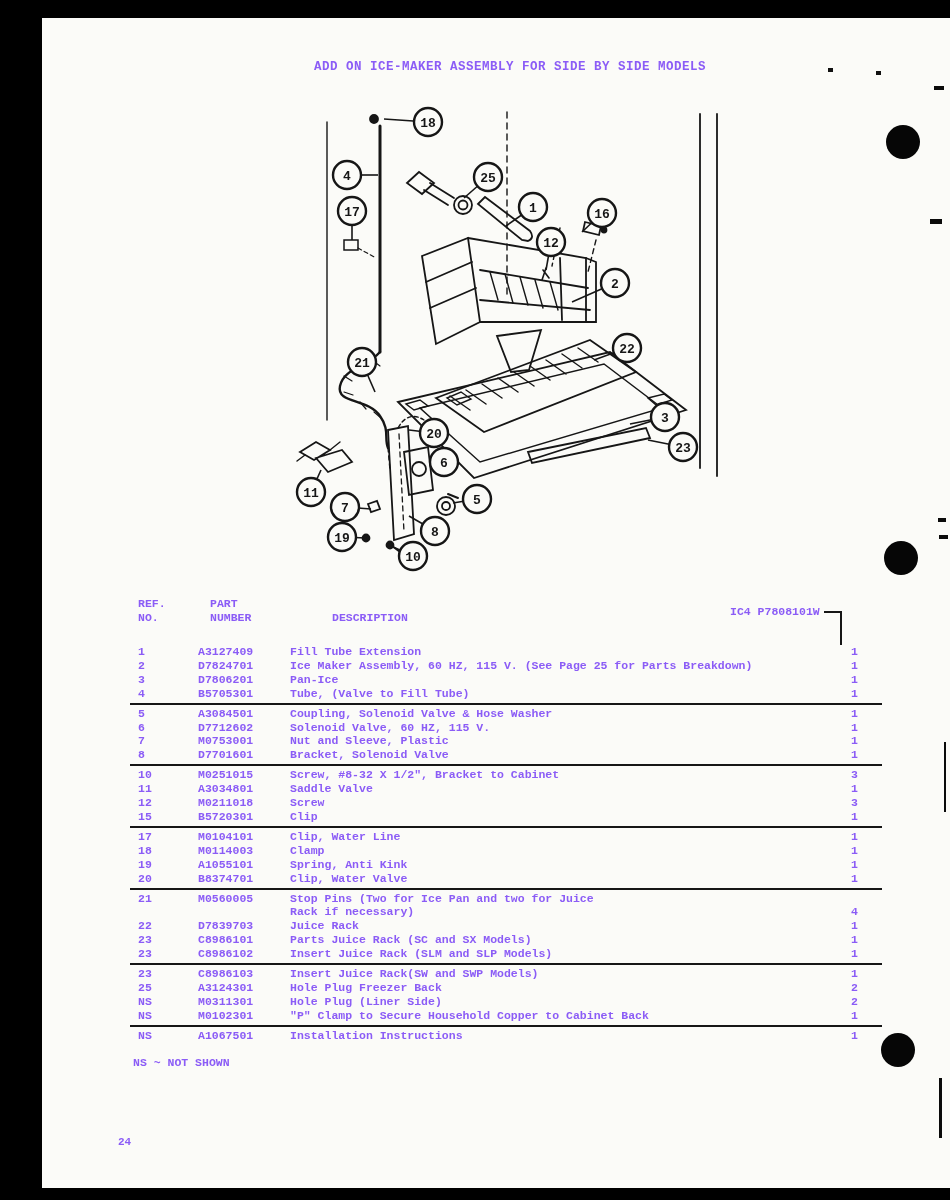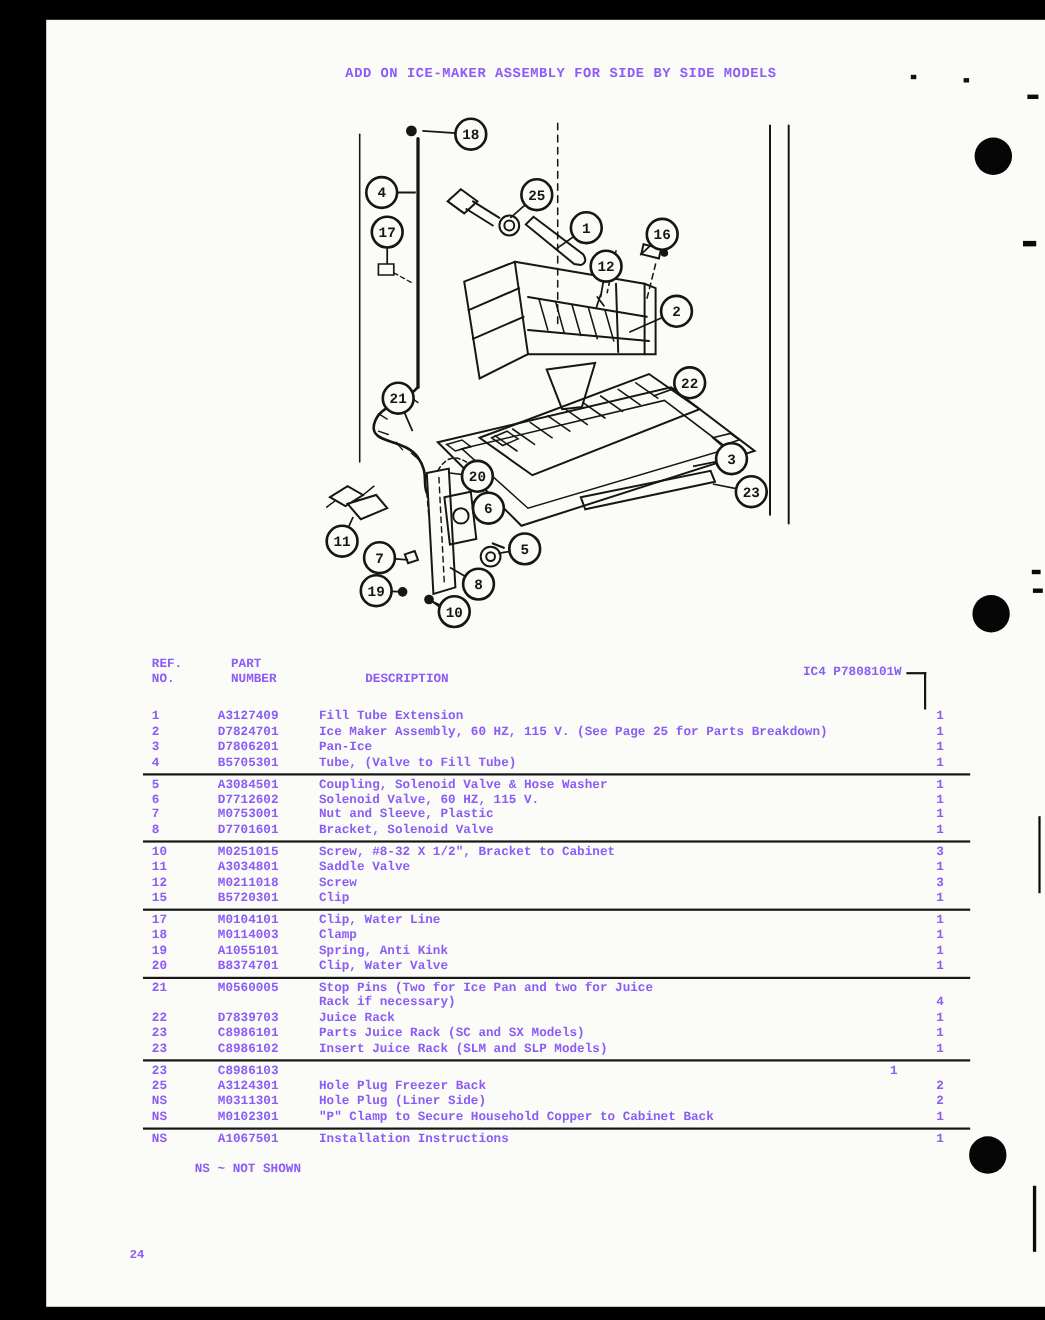--- a/index.html
+++ b/index.html
@@ -19,21 +19,21 @@
   #doc-code{left:600px;top:8px;}
   #qty-bracket{left:694px;top:14px;width:16px;height:32px;border-top:2px solid #161616;border-right:2px solid #161616;}
   
   #parts-table-body{left:130px;top:645px;width:752px;font-size:11.5px;line-height:13.9px;}
   .prow{display:grid;grid-template-columns:68px 92px 1fr 42px;align-items:start;}
   .prow.rule{border-top:2.2px solid #161616;padding-top:2px;margin-top:2px;}
   .c-ref{padding-left:8px;}
   .c-desc{white-space:pre-line;}
   .c-qty{text-align:right;padding-right:24px;}
   .qbot .c-qty{align-self:end;}
-  #footnote{left:133px;top:1056px;font-size:11.5px;margin-left:44px;}
+  #footnote{left:133px;top:1056px;font-size:11.5px;}
   #page-number{left:118px;top:1136px;font-size:11px;text-align:center;}
   .hole-punch{width:34px;height:34px;border-radius:50%;background:#060606;}
   .artifact{background:#0a0a0a;}
 </style>
 </head>
 <body>
 
 <div id="page">
   <div id="sheet" class="abs"></div>
 
@@ -301,20 +301,21 @@
       </div>
       <div class="prow">
         <div class="c-ref">23</div>
         <div class="c-part">C8986102</div>
         <div class="c-desc">Insert Juice Rack (SLM and SLP Models)</div>
         <div class="c-qty">1</div>
       </div>
       <div class="prow rule">
         <div class="c-ref">23</div>
         <div class="c-part">C8986103</div>
+        <div class="c-desc">Insert Juice Rack(SW and SWP Models)</div>
         <div class="c-qty">1</div>
       </div>
       <div class="prow">
         <div class="c-ref">25</div>
         <div class="c-part">A3124301</div>
         <div class="c-desc">Hole Plug Freezer Back</div>
         <div class="c-qty">2</div>
       </div>
       <div class="prow">
         <div class="c-ref">NS</div>

